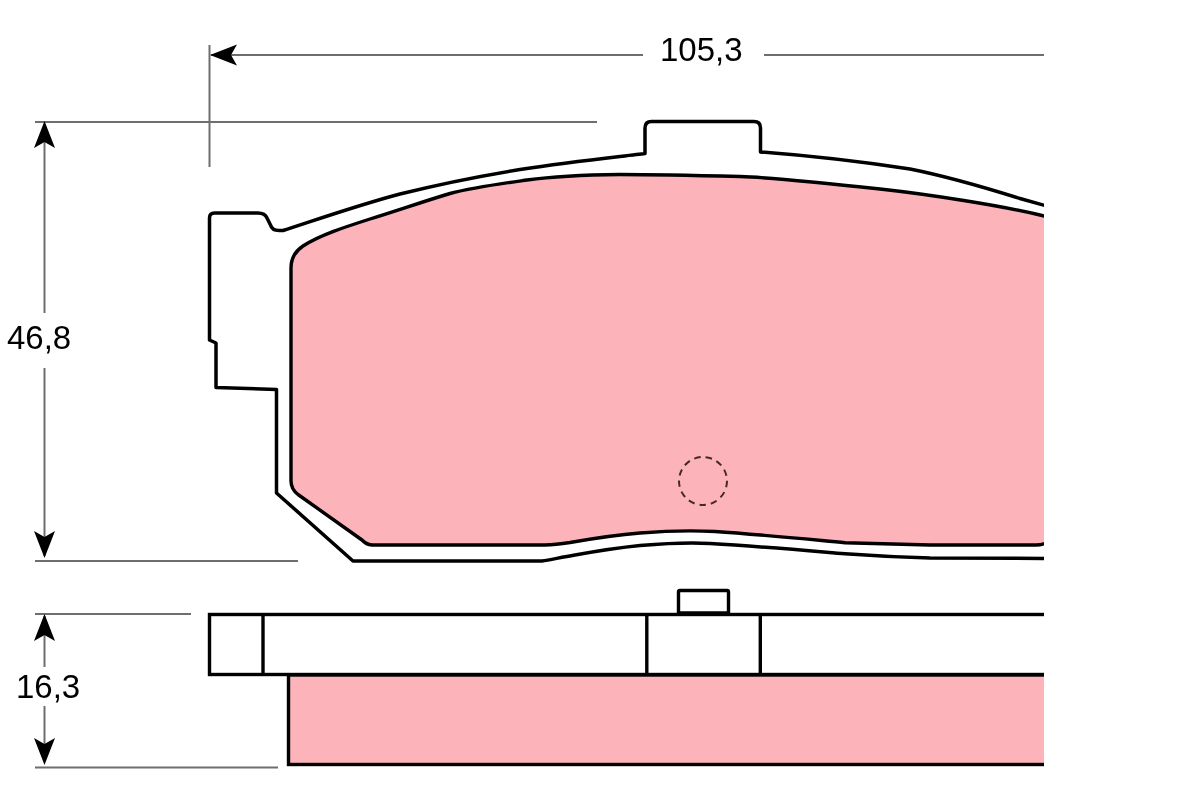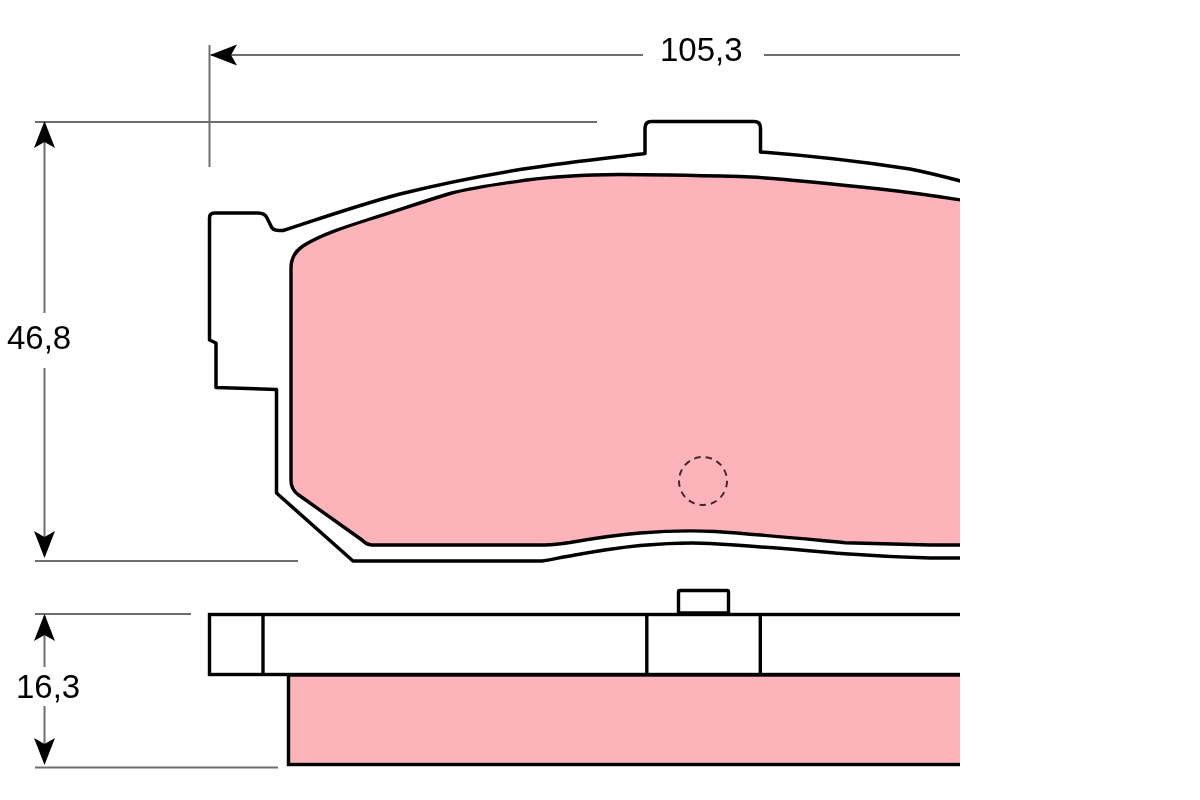--- a/index.html
+++ b/index.html
@@ -1,16 +1,16 @@
 <!DOCTYPE html>
 <html><head>
 <meta charset="utf-8">
 <style>
   html,body{margin:0;padding:0;background:#ffffff;}
-  .wrap{width:960px;height:800px;position:relative;overflow:hidden;background:#ffffff;}
+  .wrap{width:1044px;height:800px;position:relative;overflow:hidden;background:#ffffff;}
   text{font-family:"Liberation Sans", sans-serif;fill:#000000;}
 </style>
 </head>
 <body>
 <div class="wrap">
 <svg width="1200" height="800" viewBox="0 0 1200 800">
 
   <rect x="0" y="0" width="1200" height="800" fill="#ffffff"></rect>
 
   <line x1="209.5" y1="45" x2="209.5" y2="167" stroke="#6e6e6e" stroke-width="2"></line>

